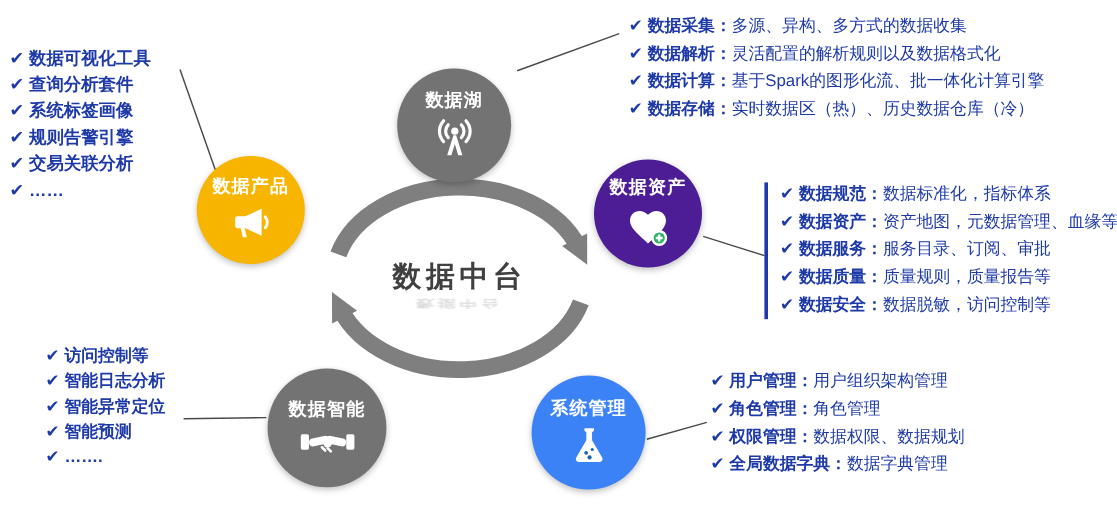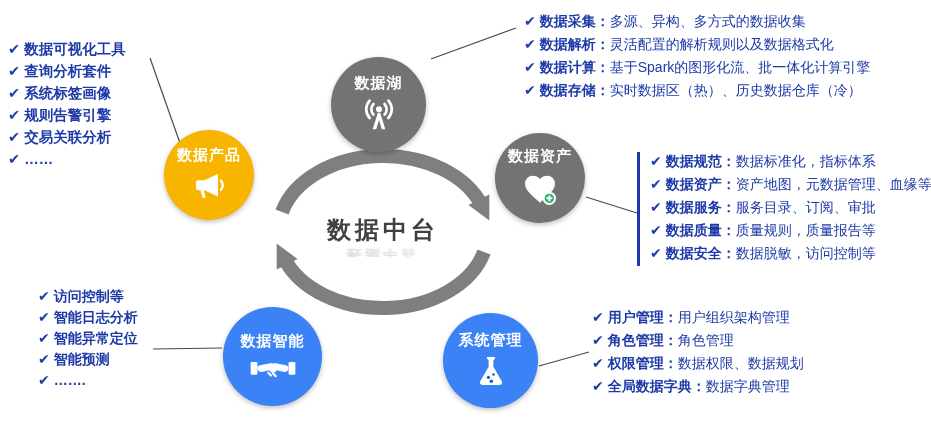--- a/index.html
+++ b/index.html
@@ -78,32 +78,32 @@
   <div class="node" style="left:164px;top:130px;width:90px;height:90px;background:#F7B500;">
     <span class="nlabel">数据产品</span>
     <span class="nicon">
       <svg viewBox="0 0 24 24" width="36" height="36">
         <path fill="#fff" d="M18 4 L9 8.2 H4.6 a1.3 1.3 0 0 0 -1.3 1.3 v4 a1.3 1.3 0 0 0 1.3 1.3 H6.4 l1.2 5 h2.2 l-1.2 -5 H9 l9 4.2 Z"></path>
         <path d="M20 8.5 a4.4 4.4 0 0 1 0 6" stroke="#fff" stroke-width="1.6" fill="none" stroke-linecap="round"></path>
       </svg>
     </span>
   </div>
 
-  <div class="node" style="left:495px;top:133px;width:90px;height:90px;background:#737373;justify-content:center;">
+  <div class="node" style="left:495px;top:133px;width:90px;height:90px;background:#4c1d95;justify-content:center;">
     <span class="nlabel">数据资产</span>
     <span class="nicon">
       <svg viewBox="0 0 24 24" width="40" height="40">
         <path fill="#fff" d="M12 20.3l-1.3-1.2C6 14.9 3 12.2 3 8.9 3 6.2 5.1 4.1 7.8 4.1c1.5 0 3 .7 4.2 1.9 1.2-1.2 2.7-1.9 4.2-1.9 2.7 0 4.8 2.1 4.8 4.8 0 3.3-3 6-7.7 10.2L12 20.3z"></path>
         <circle cx="17.6" cy="17.6" r="3.4" fill="#30B26C" stroke="#fff" stroke-width="1.2"></circle>
         <path d="M17.6 15.9 v3.4 M15.9 17.6 h3.4" stroke="#fff" stroke-width="1.2"></path>
       </svg>
     </span>
   </div>
 
-  <div class="node" style="left:223px;top:307px;width:99px;height:99px;background:#3b82f6;">
+  <div class="node" style="left:223px;top:307px;width:99px;height:99px;background:#737373;">
     <span class="nlabel">数据智能</span>
     <span class="nicon">
       <svg viewBox="0 0 34 20" width="46" height="28">
         <rect x="0.5" y="5.5" width="5" height="9.5" rx="1" fill="#fff"></rect>
         <rect x="28.5" y="5.5" width="5" height="9.5" rx="1" fill="#fff"></rect>
         <rect x="5.5" y="7.2" width="12.5" height="5" rx="2.5" fill="#fff" transform="rotate(-12 11.75 9.7)"></rect>
         <rect x="16" y="7.2" width="12.5" height="5" rx="2.5" fill="#fff" transform="rotate(12 22.25 9.7)"></rect>
         <circle cx="17" cy="11" r="2.6" fill="#fff"></circle>
         <path d="M13.5 13.5 l2 2 M17 14 l2 2" stroke="#fff" stroke-width="1.6" stroke-linecap="round"></path>
       </svg>

